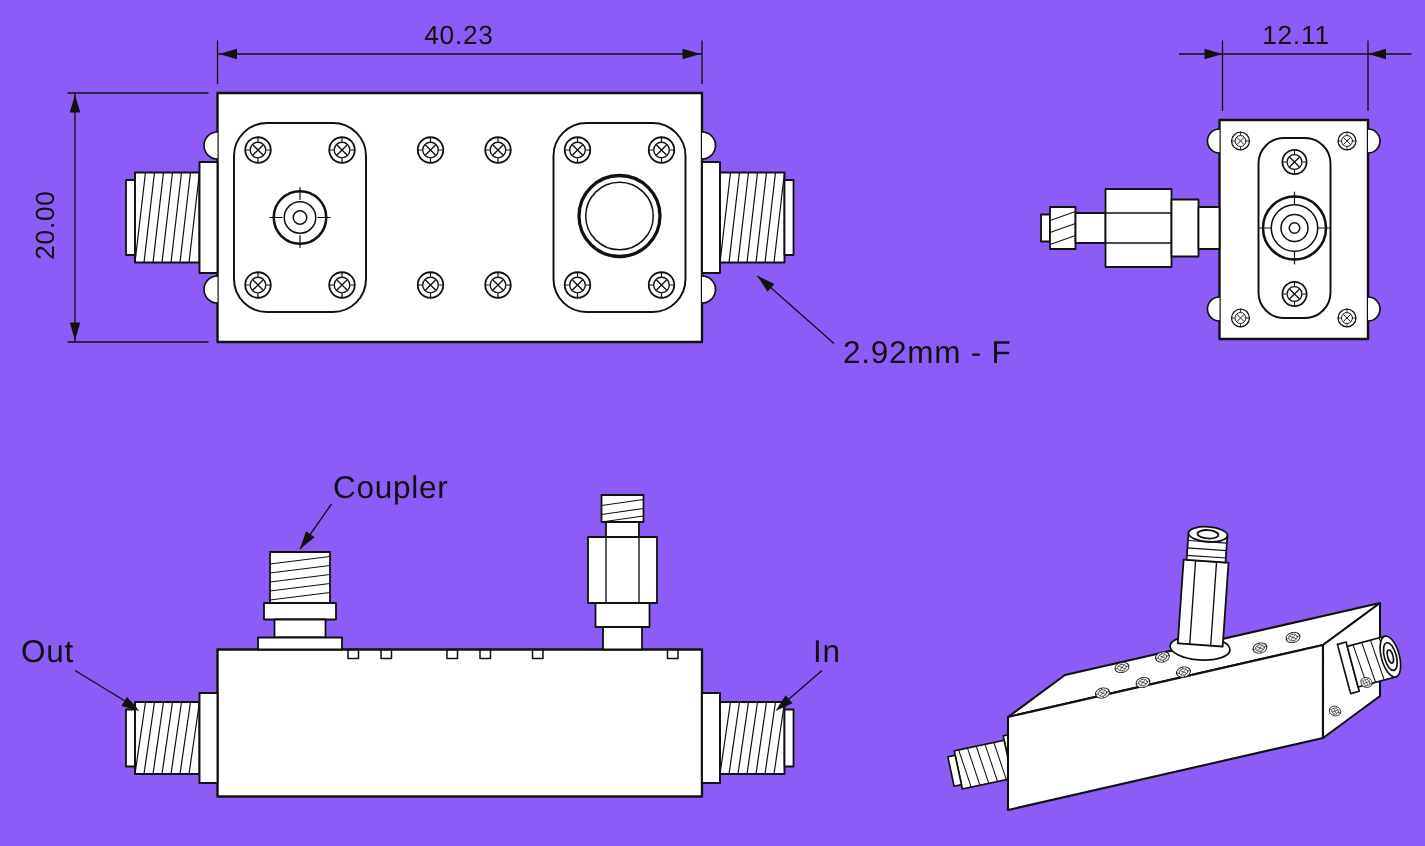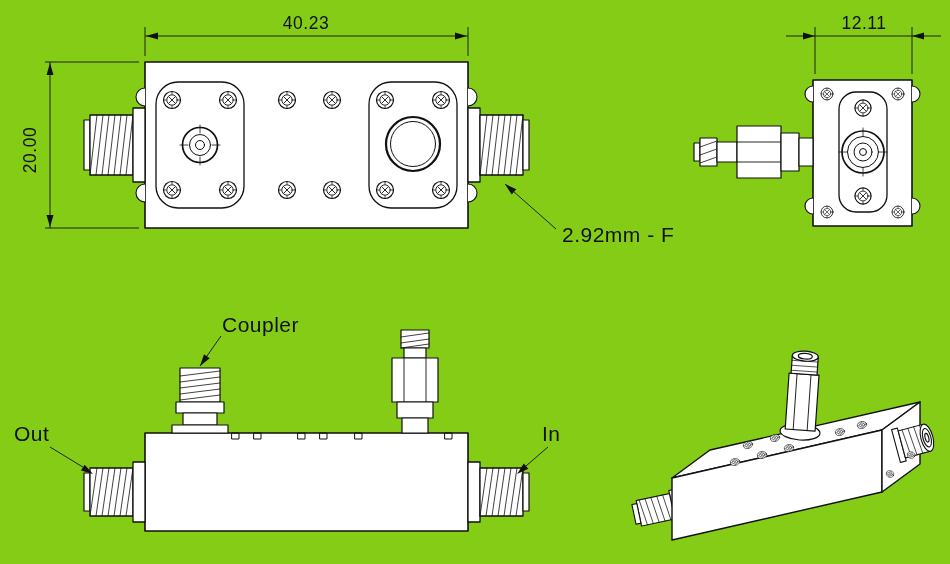--- a/index.html
+++ b/index.html
@@ -5,21 +5,21 @@
   html, body {
     margin: 0;
     padding: 0;
     background: #ffffff;
     font-family: "Liberation Sans", sans-serif;
   }
   .canvas {
     position: relative;
     width: 950px;
     height: 564px;
-    background: #84cc16;
+    background: #8b5cf6;
     overflow: hidden;
   }
   svg { display: block; }
   svg text {
     font-family: "Liberation Sans", sans-serif;
     fill: #111111;
   }
   .dim-text { font-size: 17.5px; letter-spacing: 0.5px; }
   .label-text { font-size: 21px; letter-spacing: 0.5px; }
 </style>

